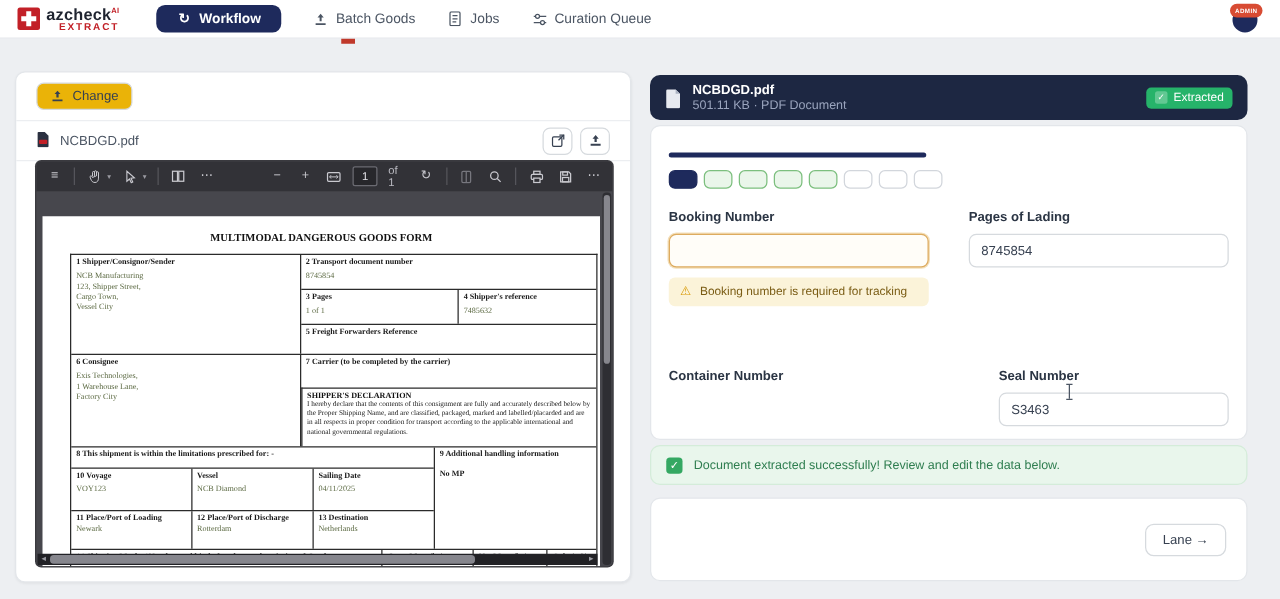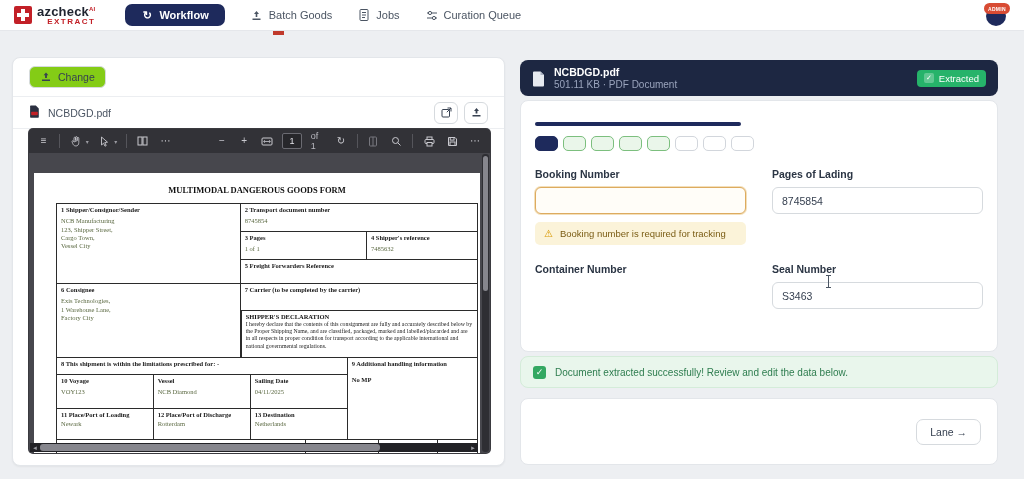--- a/index.html
+++ b/index.html
@@ -32,21 +32,21 @@
                 color:#fff; font-size:5px; font-weight:bold; display:flex; align-items:center; justify-content:center; letter-spacing:.3px; }
 
   
   .left-card { position:absolute; left:12px; top:57px; width:493px; height:409px; background:#fff;
                border:1px solid #e3e6ea; border-radius:8px; box-shadow:0 1px 2px rgba(0,0,0,.05); }
   .lp-header { height:39px; display:flex; align-items:center; justify-content:space-between;
                padding:0 16px; border-bottom:1px solid #eceef1; }
   .lp-title { display:flex; align-items:center; gap:7px; font-size:12.5px; font-weight:bold; color:#111827; }
   .file-ic { width:13px; height:15px; position:relative; display:inline-block; }
   .file-ic svg { display:block; }
-  .btn-outline { display:flex; align-items:center; gap:6px; border:1px solid #d6dade; background:#84cc16;
+  .btn-outline { display:flex; align-items:center; gap:6px; border:1px solid #d6dade; background:#eab308;
                  border-radius:6px; padding:4px 10px; font-size:10.5px; color:#374151; cursor:pointer;justify-content:space-between; }
   .lp-filerow { height:32px; display:flex; align-items:center; justify-content:space-between;
                 padding:0 16px; border-bottom:1px solid #eceef1; }
   .lp-filename { display:flex; align-items:center; gap:6px; font-size:10.5px; color:#4b5563; }
   .iconbtn-group { display:flex; gap:6px; }
   .iconbtn { width:24px; height:22px; border:1px solid #d6dade; background:#fff; border-radius:6px;
              display:flex; align-items:center; justify-content:center; cursor:pointer; color:#374151; }
 
   
   .viewer { position:absolute; left:16px; top:71px; width:461px; height:324px; border-radius:4px; overflow:hidden;
@@ -100,30 +100,30 @@
   .step-head { display:flex; align-items:center; justify-content:space-between; }
   .step-title { font-size:12px; font-weight:bold; color:#1f2937; }
   .step-pct { font-size:9.5px; color:#6b7280; }
   .progress-track { margin-top:9px; height:4px; border-radius:2px; background:transparent; }
   .progress-fill { height:4px; border-radius:2px; background:#1e2a5c; }
   .dots { margin-top:10px; display:flex; gap:5px; }
   .dot { width:23px; height:15px; border-radius:5px; border:1px solid #d2d6dc; background:#fff; cursor:pointer; }
   .dot.current { background:#1e2a5c; border-color:#1e2a5c; }
   .dot.done { background:#eaf6ea; border-color:#7cbf7e; }
 
-  .form-grid { margin-top:17px; display:grid; grid-template-columns:1fr 1fr; column-gap:26px; row-gap:0; }
+  .form-grid { margin-top:17px; display:grid; grid-template-columns:1fr 1fr; column-gap:26px; row-gap:0;gap:32px; }
   .fld-label { font-size:10.5px; font-weight:bold; color:#2b3544; }
   .fld-input { margin-top:7px; width:100%; height:27px; border:1px solid #d6dade; border-radius:6px;
                padding:0 9px; font-size:10.5px; color:#374151; background:#fff; font-family:"Liberation Sans", sans-serif; }
   .fld-input.warn { border:1px solid #ddab5f; box-shadow:0 0 0 1px #f3dfba; background:#fffdf8; }
   .warn-msg { margin-top:8px; background:#fbf3d9; border-radius:5px; padding:6px 9px; display:flex;
               align-items:center; gap:7px; font-size:9.5px; color:#7a5c14; }
   .warn-tri { color:#d99a06; font-size:10px; line-height:1; }
   .fieldcell.row2 { margin-top:18px; }
-  .seal-wrap { position:relative; }
+  .seal-wrap { position:relative;margin-left:24px; }
   .ibeam { position:absolute; left:56px; top:13px; width:1px; height:11px; background:#4b5563; }
   .ibeam:before, .ibeam:after { content:""; position:absolute; left:-2px; width:5px; height:1px; background:#4b5563; }
   .ibeam:before { top:-1px; } .ibeam:after { bottom:-1px; }
 
   .alert-success { margin-top:4px; background:#e9f6ec; border:1px solid #d4ecd9; border-radius:8px;
                    height:32px; display:flex; align-items:center; gap:9px; padding:0 12px; }
   .alert-check { width:13px; height:13px; background:#34a862; border-radius:3px; color:#fff; font-size:9px;
                  display:flex; align-items:center; justify-content:center; flex:0 0 auto; }
   .alert-text { font-size:10px; color:#2e7d4f; }
 

